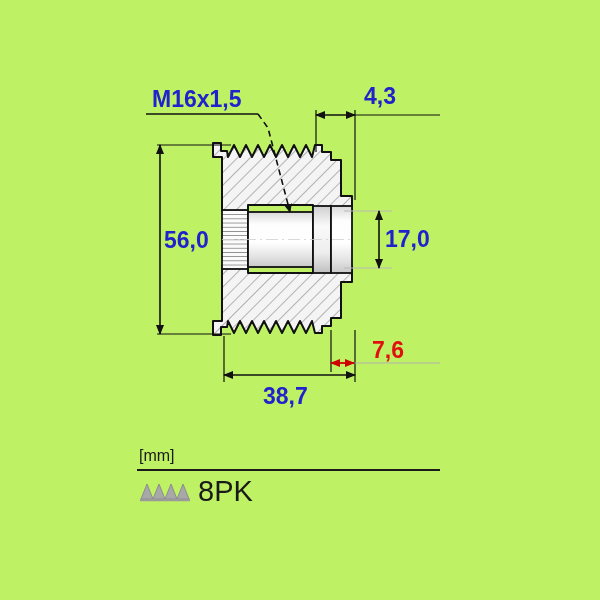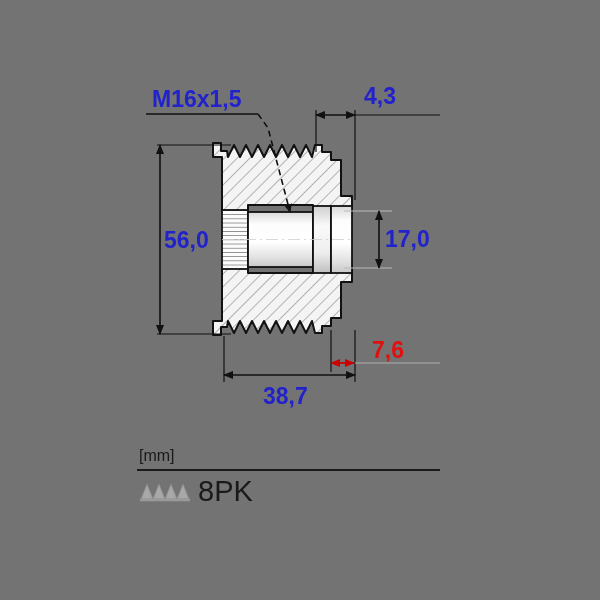--- a/index.html
+++ b/index.html
@@ -11,21 +11,21 @@
   body {
     width: 600px;
     height: 600px;
     overflow: hidden;
     font-family: "Liberation Sans", sans-serif;
   }
   #canvas {
     position: relative;
     width: 600px;
     height: 600px;
-    background: #737373;
+    background: #bef264;
   }
   svg.drawing {
     position: absolute;
     left: 0;
     top: 0;
     width: 600px;
     height: 600px;
     display: block;
   }
   .dim-text {

